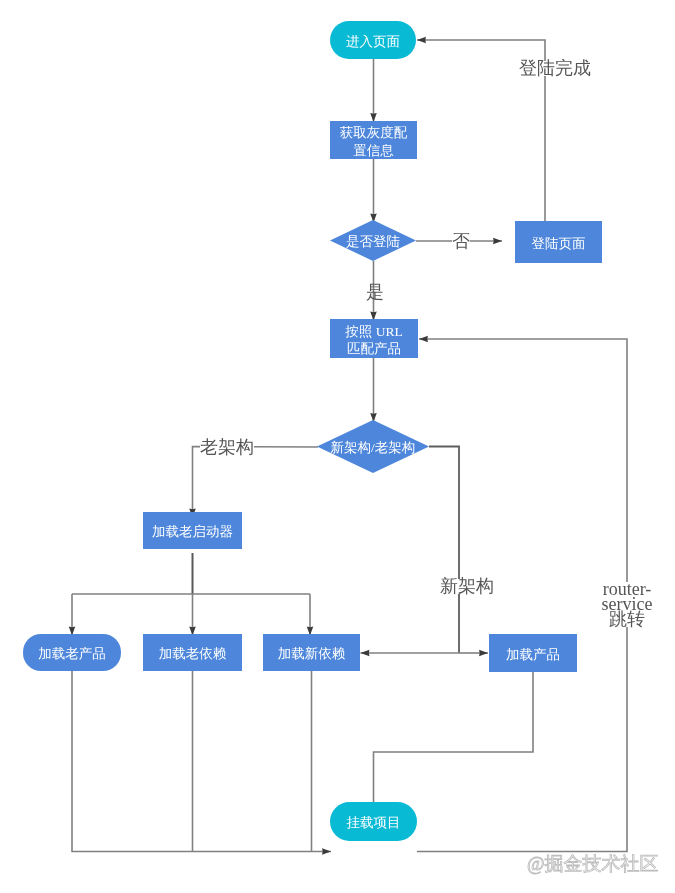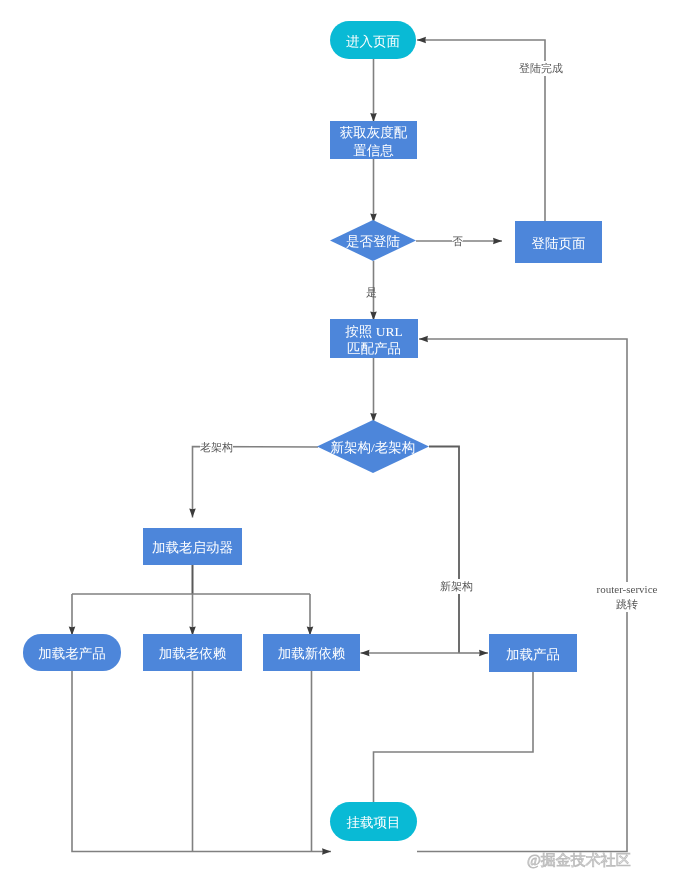--- a/index.html
+++ b/index.html
@@ -9,24 +9,24 @@
   #canvas{position:relative;width:675px;height:893px;background:#fff;overflow:hidden;
           -webkit-font-smoothing:antialiased;}
   svg.edges{position:absolute;left:0;top:0;width:675px;height:893px;}
   .node{position:absolute;box-sizing:border-box;display:flex;align-items:center;padding-top:3px;
         justify-content:center;text-align:center;color:#fff;font-size:13.5px;line-height:17.5px;}
   .node.rect{background:#4d86da;}
   .node.stadium{background:#09bad5;border-radius:19.5px;}
   .node.diamond{background:transparent;}
   .node.diamond > svg{position:absolute;left:0;top:0;}
   .node span{white-space:pre-line;position:relative;}
-  .elabel{position:absolute;color:#555;font-size:11px;line-height:15px;background:#fff;
+  .elabel{position:absolute;color:#555;font-size:18px;line-height:15px;background:#fff;
           white-space:pre-line;text-align:center;}
   .elabel.nobg{background:transparent;}
-  .wm{position:absolute;font-size:15px;white-space:nowrap;letter-spacing:0px;
+  .wm{position:absolute;font-size:19px;white-space:nowrap;letter-spacing:0px;
       color:transparent;-webkit-text-stroke:0.85px #bdbdbd;}
 </style>
 </head>
 <body>
 
 <div id="canvas">
 
   <svg class="edges" viewBox="0 0 675 893" xmlns="http://www.w3.org/2000/svg">
     <defs>
       <marker id="ah" viewBox="0 0 12 10" refX="11.6" refY="5" markerWidth="11" markerHeight="8" orient="auto-start-reverse" markerUnits="userSpaceOnUse">
@@ -82,21 +82,21 @@
 匹配产品</span>
   </div>
 
   <div class="node diamond" style="left: 317px; top: 420px; width: 112px; height: 53px;">
       <svg viewBox="0 0 112 53" width="112" height="53">
         <polygon points="56,0 112,26.5 56,53 0,26.5" fill="#4d86da"></polygon>
       </svg>
     <span>新架构/老架构</span>
   </div>
 
-  <div class="node rect" style="left: 143px; top: 528px; width: 99px; height: 37px; justify-content: center;">
+  <div class="node rect" style="left: 143px; top: 512px; width: 99px; height: 37px; justify-content: center;">
     <span>加载老启动器</span>
   </div>
 
   <div class="node rect" style="left: 23px; top: 634px; width: 98px; height: 37px; border-radius: 18px;">
     <span>加载老产品</span>
   </div>
 
   <div class="node rect" style="left: 143px; top: 634px; width: 99px; height: 37px;">
     <span>加载老依赖</span>
   </div>

